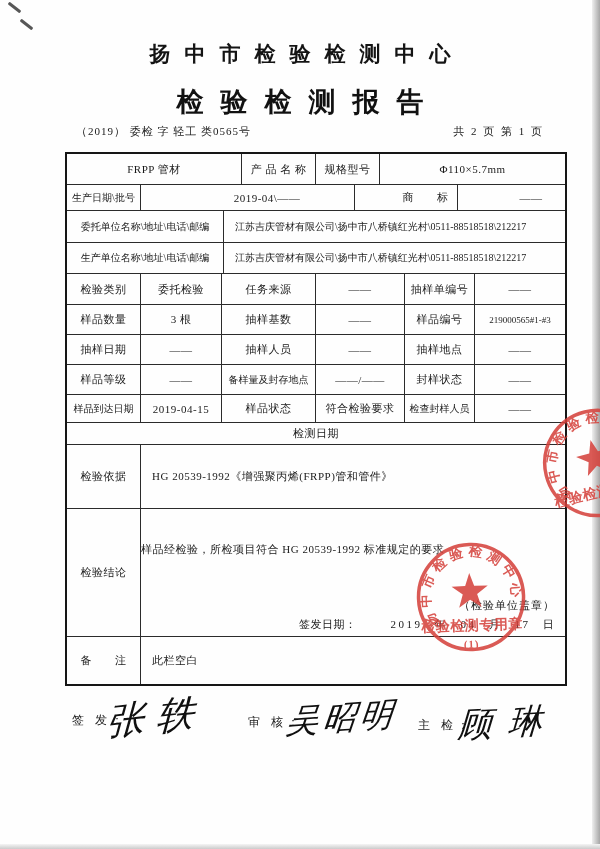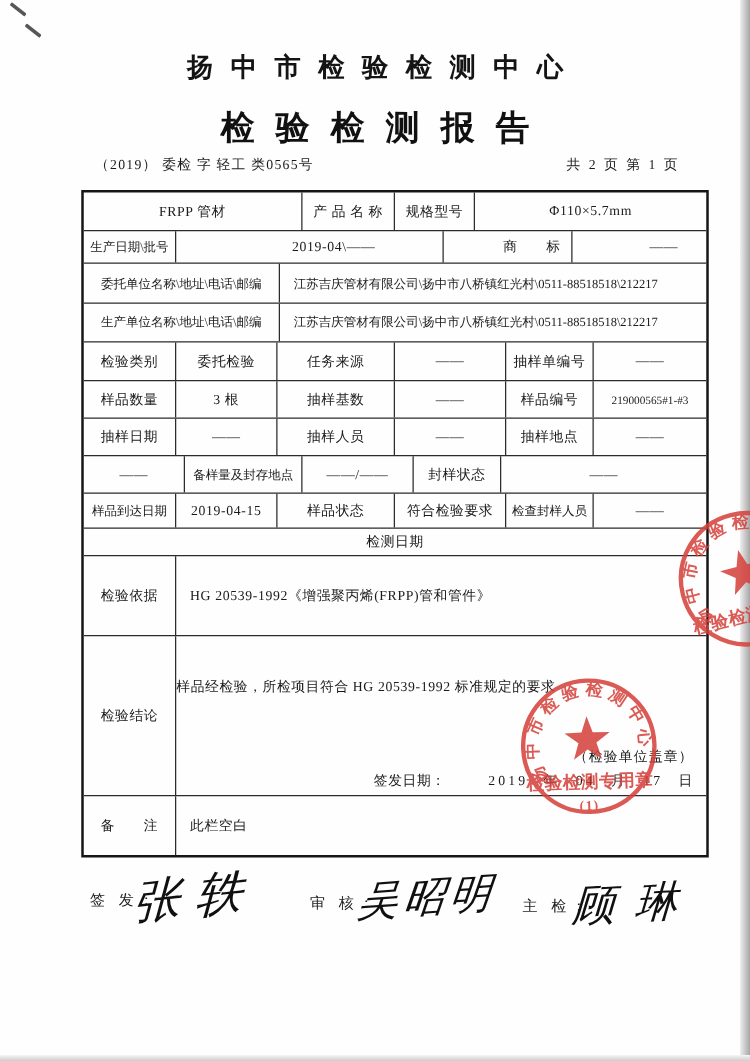--- a/index.html
+++ b/index.html
@@ -131,20 +131,21 @@
     <div class="tr" style="height:30px;">
       <div class="td wA">抽样日期</div>
       <div class="td wB">——</div>
       <div class="td wC">抽样人员</div>
       <div class="td wD">——</div>
       <div class="td wE">抽样地点</div>
       <div class="td">——</div>
     </div>
 
     <div class="tr" style="height:30px;">
+      <div class="td wA">样品等级</div>
       <div class="td wB">——</div>
       <div class="td wC small">备样量及封存地点</div>
       <div class="td wD">——/——</div>
       <div class="td wE">封样状态</div>
       <div class="td">——</div>
     </div>
 
     <div class="tr" style="height:28px;">
       <div class="td wA small">样品到达日期</div>
       <div class="td wB">2019-04-15</div>

